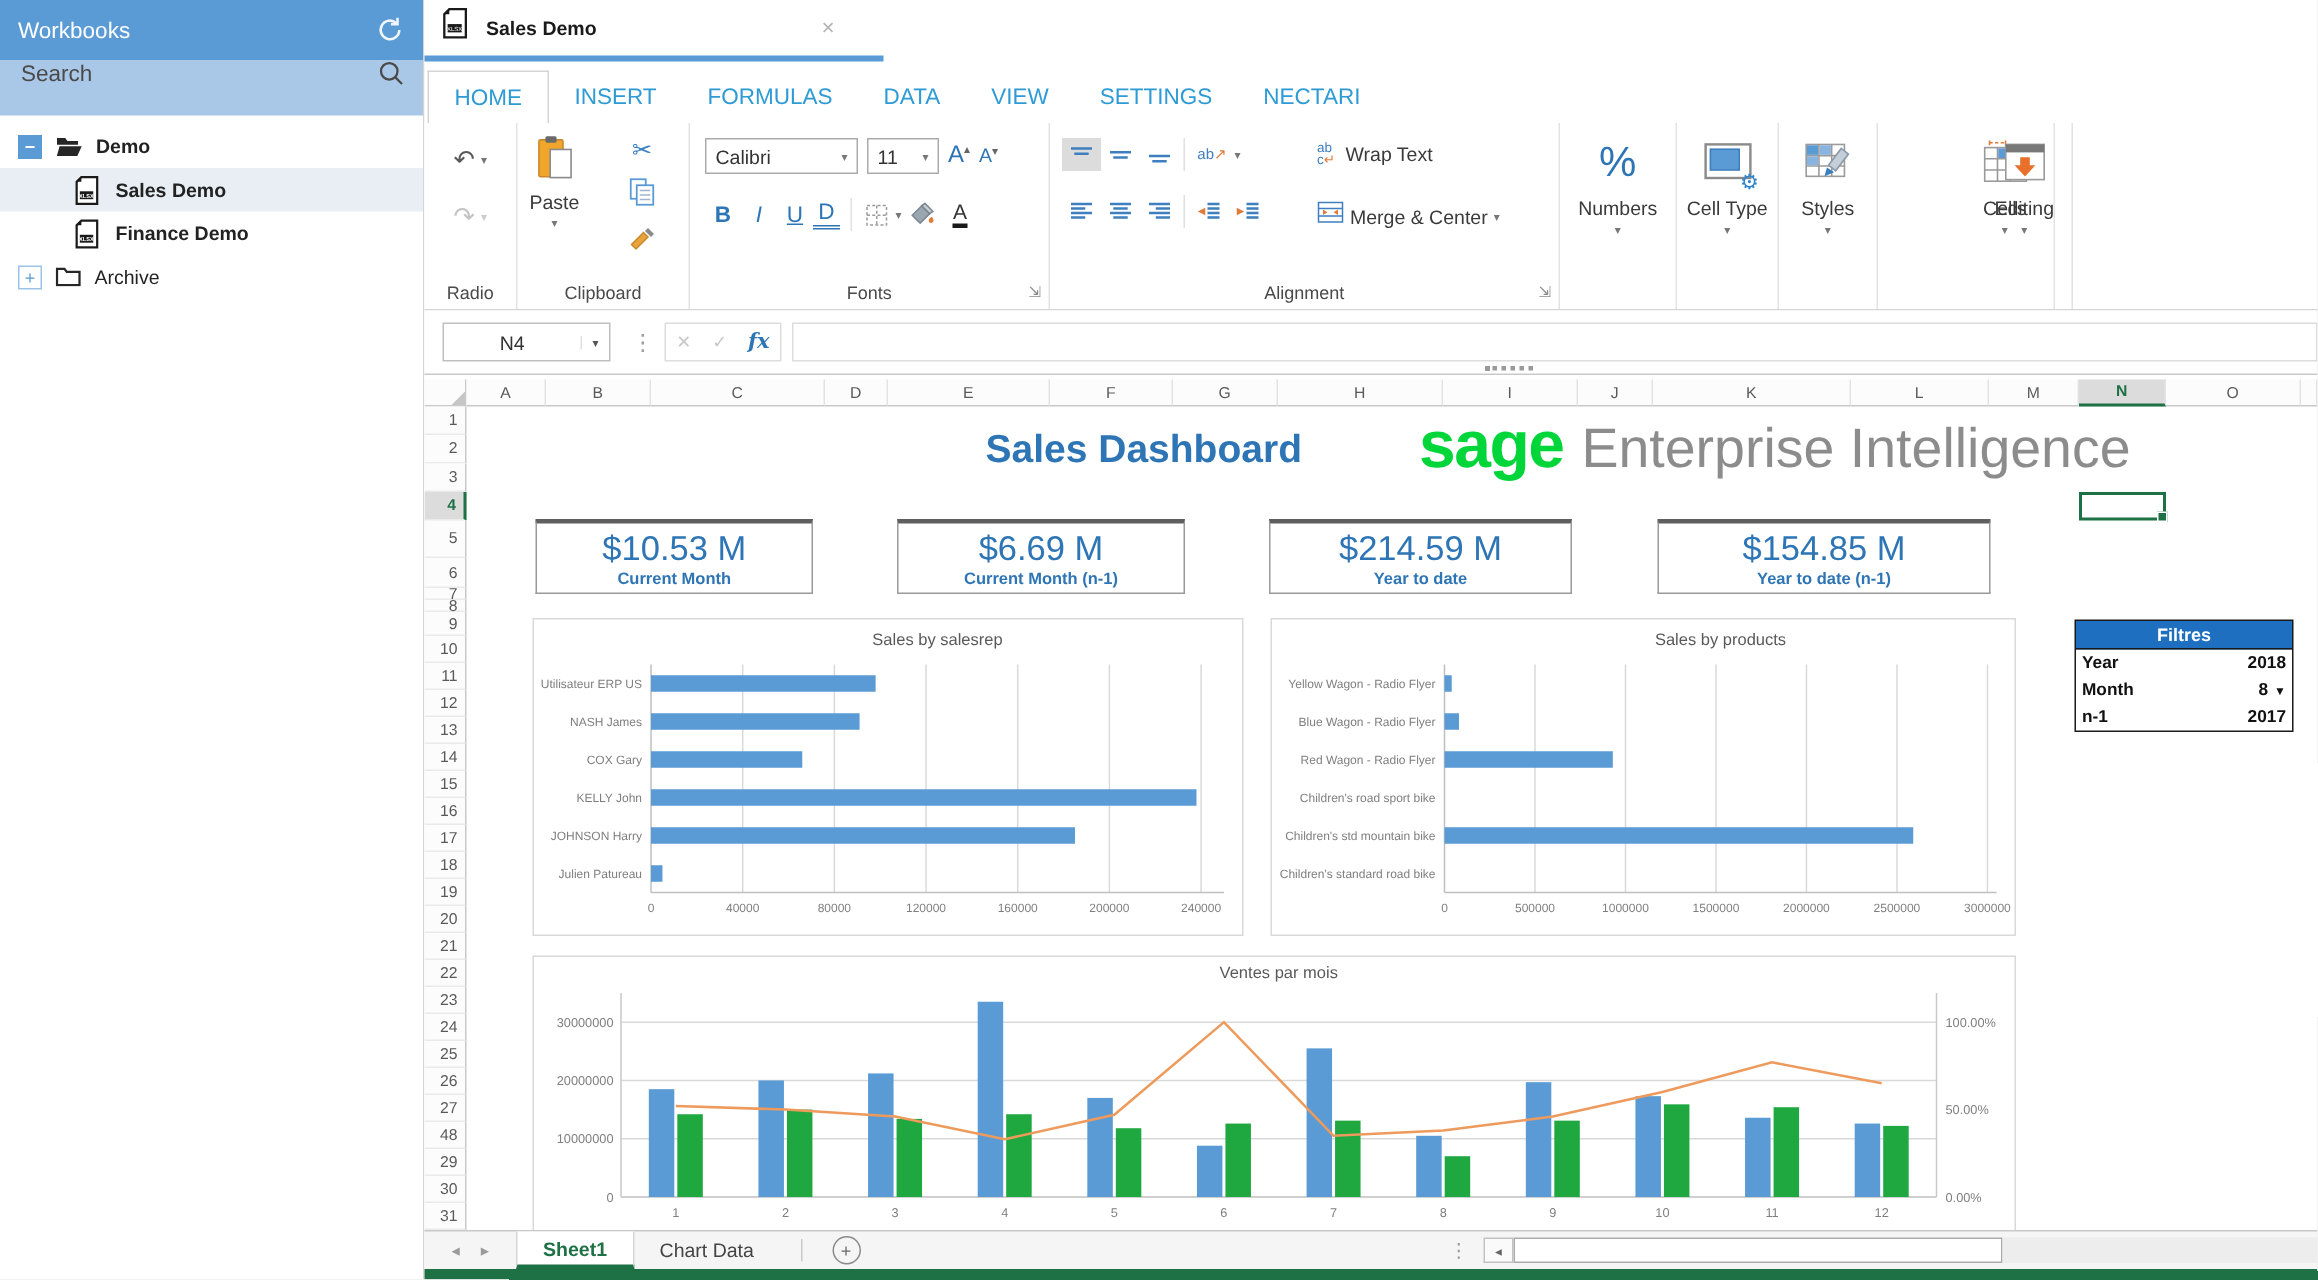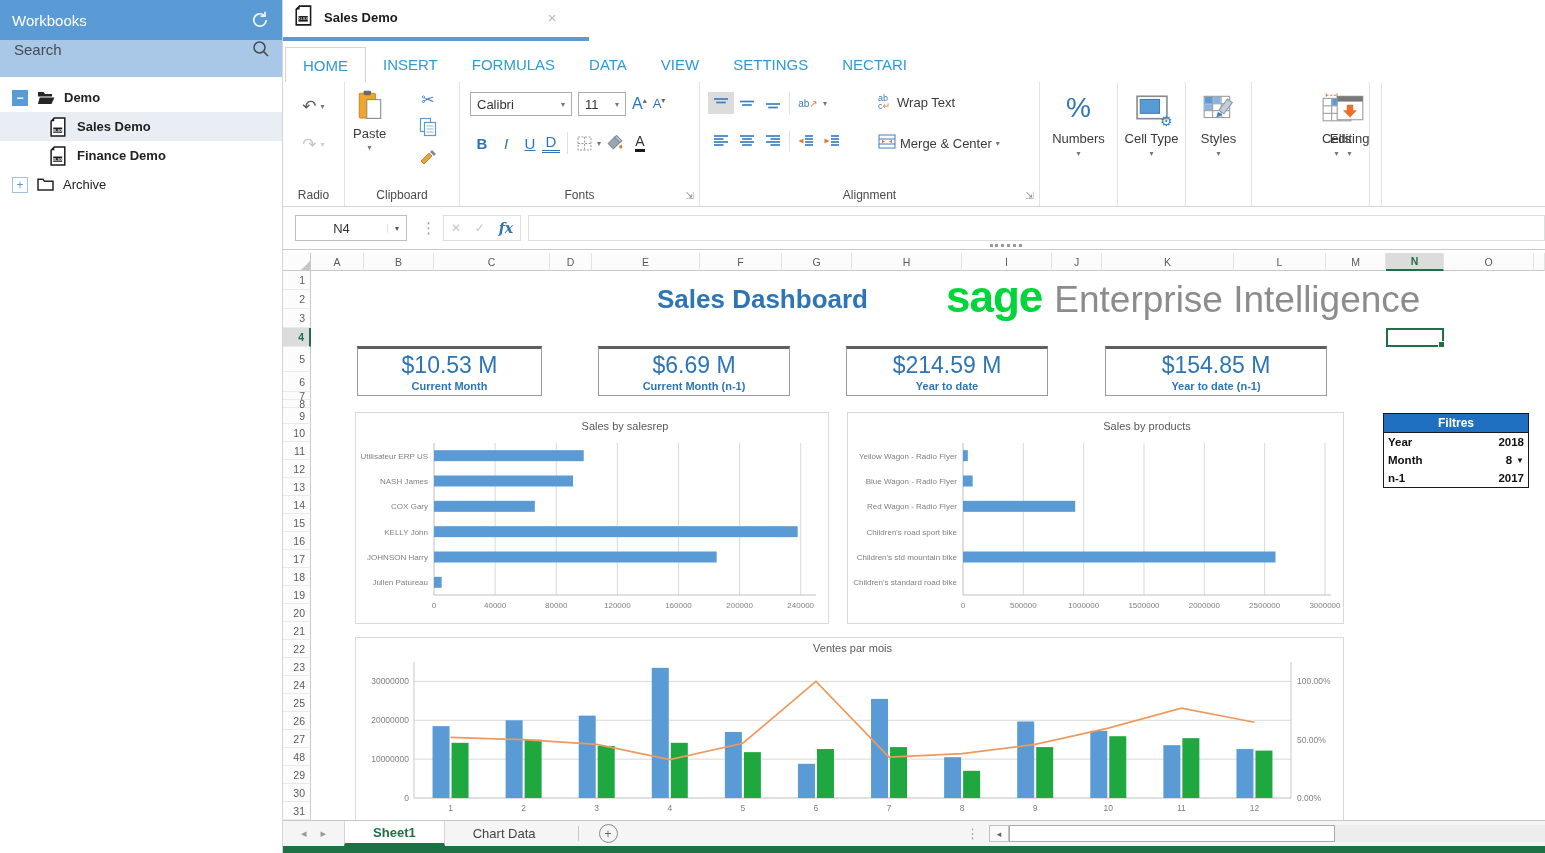--- a/index.html
+++ b/index.html
@@ -79,21 +79,21 @@
   .filters{position:absolute;left:1100px;top:163px;width:146px;border:1px solid #1a1a1a;background:#fff;box-sizing:border-box;}
   .filters-h{height:18px;background:#1F6FC0;color:#fff;font-weight:bold;font-size:12px;text-align:center;line-height:18px;border-bottom:1px solid #1a1a1a;}
   .frow{height:18px;display:flex;align-items:center;font-size:11.5px;font-weight:bold;padding:0 4px;color:#111;}
   .frow .fval{margin-left:auto;}
   .frow .fdrop{font-size:8px;margin-left:4px;color:#111;}
   .selcell{position:absolute;left:1103px;top:78px;width:58px;height:19px;border:2px solid #1E7145;box-sizing:border-box;}
   .selcell .handle{position:absolute;right:-3px;bottom:-3px;width:5px;height:5px;background:#1E7145;border:1px solid #fff;}
   
   .sheetbar{position:absolute;top:820px;left:0;right:0;height:26px;background:#F5F5F5;border-top:1px solid #C9C9C9;display:flex;align-items:stretch;box-sizing:border-box;}
   .snav{display:flex;align-items:center;gap:14px;padding:0 18px;color:#9a9a9a;font-size:11px;}
-  .stab{display:flex;align-items:center;padding:0 28px;font-size:13px;color:#444;box-sizing:border-box;}
+  .stab{display:flex;align-items:center;padding:0 17px;font-size:13px;color:#444;box-sizing:border-box;}
   .stab.active{background:#fff;border-left:1px solid #D5D5D5;border-right:1px solid #D5D5D5;border-bottom:3px solid #1E7145;color:#1E7145;font-weight:bold;}
   .sdiv{width:1px;background:#C9C9C9;margin:5px 14px;}
   .saddbtn{display:flex;align-items:center;justify-content:center;width:17px;height:17px;border:1px solid #8a8a8a;border-radius:50%;color:#6a6a6a;font-size:12px;align-self:center;margin-left:6px;}
   .sb-right{position:absolute;right:0;top:0;bottom:0;display:flex;align-items:center;}
   .skebab{color:#9a9a9a;font-size:13px;margin-right:10px;}
   .harrow{width:20px;height:17px;border:1px solid #C2C2C2;background:#FAFAFA;display:flex;align-items:center;justify-content:center;color:#666;font-size:9px;box-sizing:border-box;}
   .hthumb{width:326px;height:17px;background:#fff;border:1px solid #ABABAB;box-sizing:border-box;}
   .htrack{width:210px;height:17px;background:#EDEDED;}
   .greenbar{position:absolute;top:846px;left:0;right:0;height:7px;background:#1E7145;}
   svg text{font-family:"Liberation Sans",sans-serif;}

